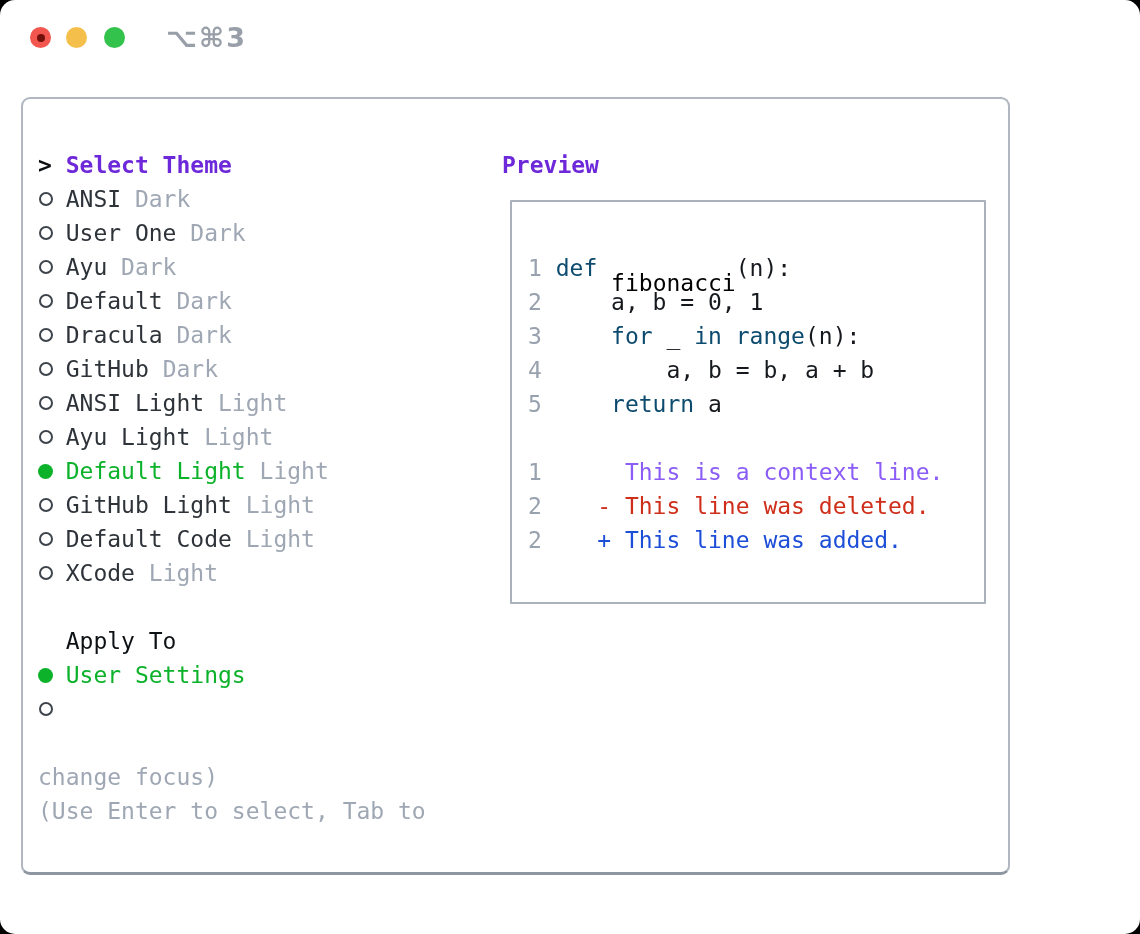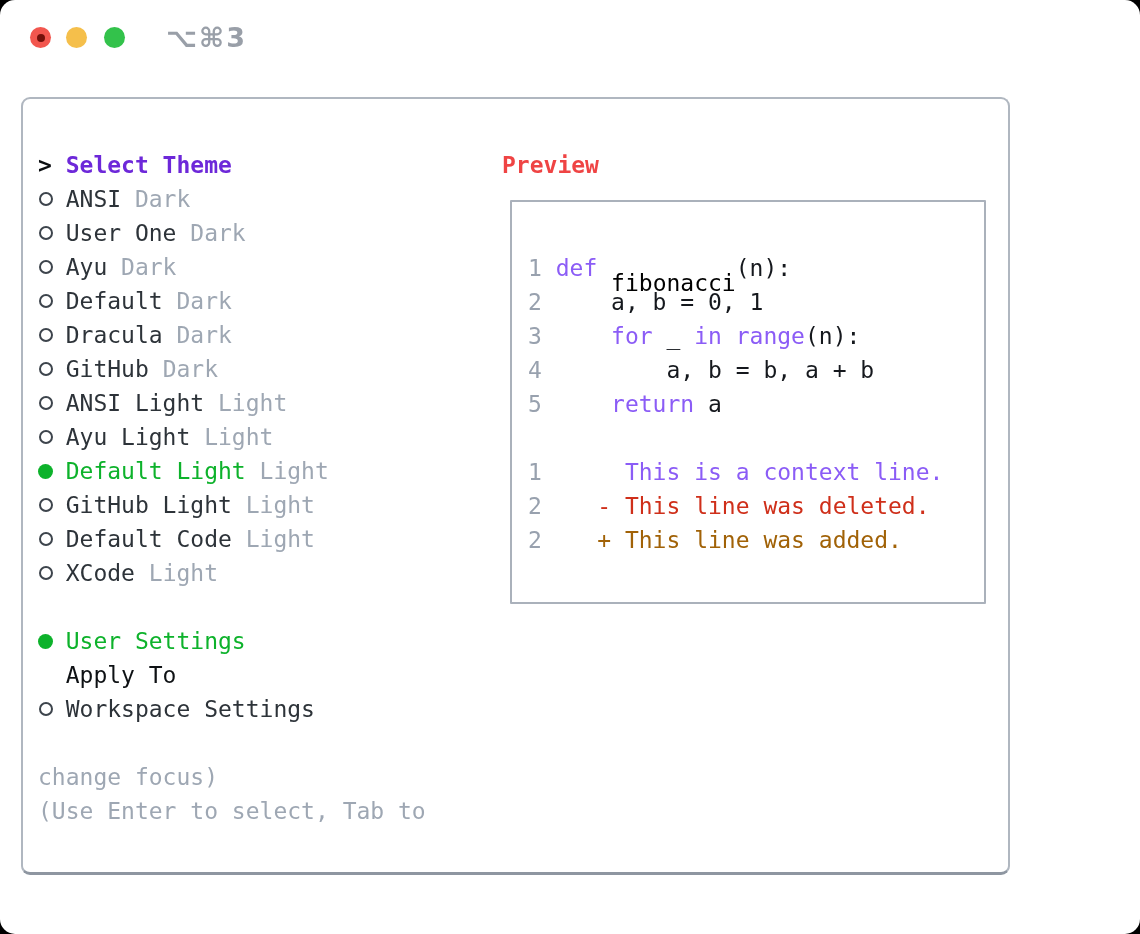--- a/index.html
+++ b/index.html
@@ -31,35 +31,35 @@
   .hdr{font-weight:bold;color:#6d28d9;}
   .circle{box-sizing:border-box;width:14px;height:14px;border:2px solid #3d444c;border-radius:50%;margin-left:1px;}
   .circle.sel{width:15px;height:15px;border:none;background:#0db22b;margin-left:0;}
   .lbl.green{color:#0db22b;}
   .suffix{color:#9ea7b3;}
   .sub{color:#0e1114;}
   .row.hint{color:#9ea7b3;}
   
   .preview-title{
     position:absolute;left:479px;top:49px;height:34px;display:flex;align-items:center;
-    font-size:23px;font-weight:bold;color:#ef4444;
+    font-size:23px;font-weight:bold;color:#6d28d9;
   }
   .preview-box{
     position:absolute;left:487px;top:101px;width:476px;height:404px;box-sizing:border-box;
     border:2px solid #aab1bb;border-radius:1px;background:#fff;
   }
   .code{position:absolute;left:16px;top:49px;}
   .codeline{display:flex;align-items:center;height:34px;font-size:23px;white-space:pre;color:#15181d;}
   .lnum{display:inline-block;width:2ch;color:#98a1ae;}
-  .kw{color:#8b5cf6;}
+  .kw{color:#0c4a6e;}
   .fn{color:#000000;margin-top:29px;}
   .pl{color:#15181d;}
   .ctx{color:#8b5cf6;}
   .del{color:#cf2f1a;}
-  .add{color:#a16207;}
+  .add{color:#1d4ed8;}
 </style>
 </head>
 <body>
 
 <div class="window">
 
   <div>
     <span class="light red">
       <span class="dot"></span>
     </span>
@@ -77,23 +77,23 @@
         <div class="row"><span class="marker"><span class="circle"></span></span><span class="lbl">Default</span><span class="suffix"> Dark</span></div>
         <div class="row"><span class="marker"><span class="circle"></span></span><span class="lbl">Dracula</span><span class="suffix"> Dark</span></div>
         <div class="row"><span class="marker"><span class="circle"></span></span><span class="lbl">GitHub</span><span class="suffix"> Dark</span></div>
         <div class="row"><span class="marker"><span class="circle"></span></span><span class="lbl">ANSI Light</span><span class="suffix"> Light</span></div>
         <div class="row"><span class="marker"><span class="circle"></span></span><span class="lbl">Ayu Light</span><span class="suffix"> Light</span></div>
         <div class="row"><span class="marker"><span class="circle sel"></span></span><span class="lbl green">Default Light</span><span class="suffix"> Light</span></div>
         <div class="row"><span class="marker"><span class="circle"></span></span><span class="lbl">GitHub Light</span><span class="suffix"> Light</span></div>
         <div class="row"><span class="marker"><span class="circle"></span></span><span class="lbl">Default Code</span><span class="suffix"> Light</span></div>
         <div class="row"><span class="marker"><span class="circle"></span></span><span class="lbl">XCode</span><span class="suffix"> Light</span></div>
         <div class="row blank"></div>
+        <div class="row"><span class="marker"></span><span class="sub">Apply To</span></div>
         <div class="row"><span class="marker"><span class="circle sel"></span></span><span class="lbl green">User Settings</span></div>
-        <div class="row"><span class="marker"></span><span class="sub">Apply To</span></div>
-        <div class="row"><span class="marker"><span class="circle"></span></span><span class="lbl">Workspace Settings</span></div>
+        <div class="row"><span class="marker"><span class="circle"></span></span></div>
         <div class="row blank"></div>
         <div class="row hint">change focus)</div>
         <div class="row hint">(Use Enter to select, Tab to</div>
       </div>
     <div class="preview-title">Preview</div>
     <div class="preview-box">
       <div class="code" id="preview-code">
           <div class="codeline"><span class="lnum">1</span><span class="kw">def</span><span class="pl"> </span><span class="fn">fibonacci</span><span class="pl">(n):</span></div>
           <div class="codeline"><span class="lnum">2</span><span class="pl">    a, b = 0, 1</span></div>
           <div class="codeline"><span class="lnum">3</span><span class="pl">    </span><span class="kw">for</span><span class="pl"> _ </span><span class="kw">in</span><span class="pl"> </span><span class="kw">range</span><span class="pl">(n):</span></div>

